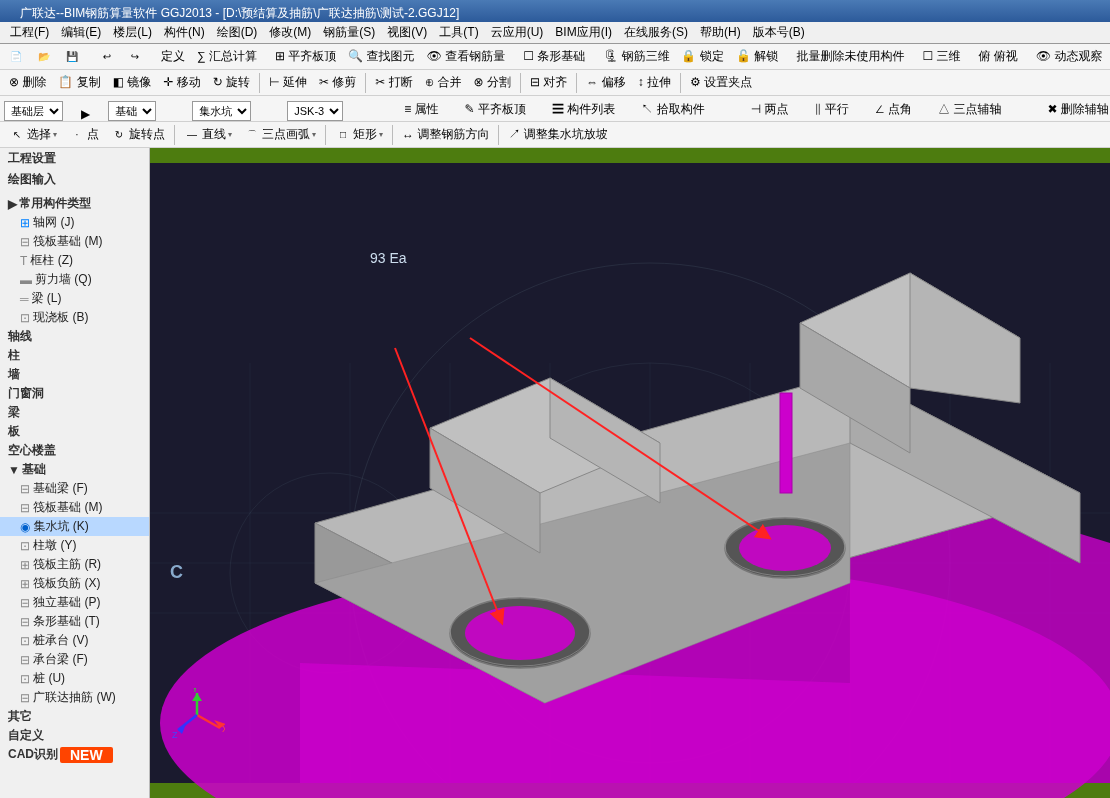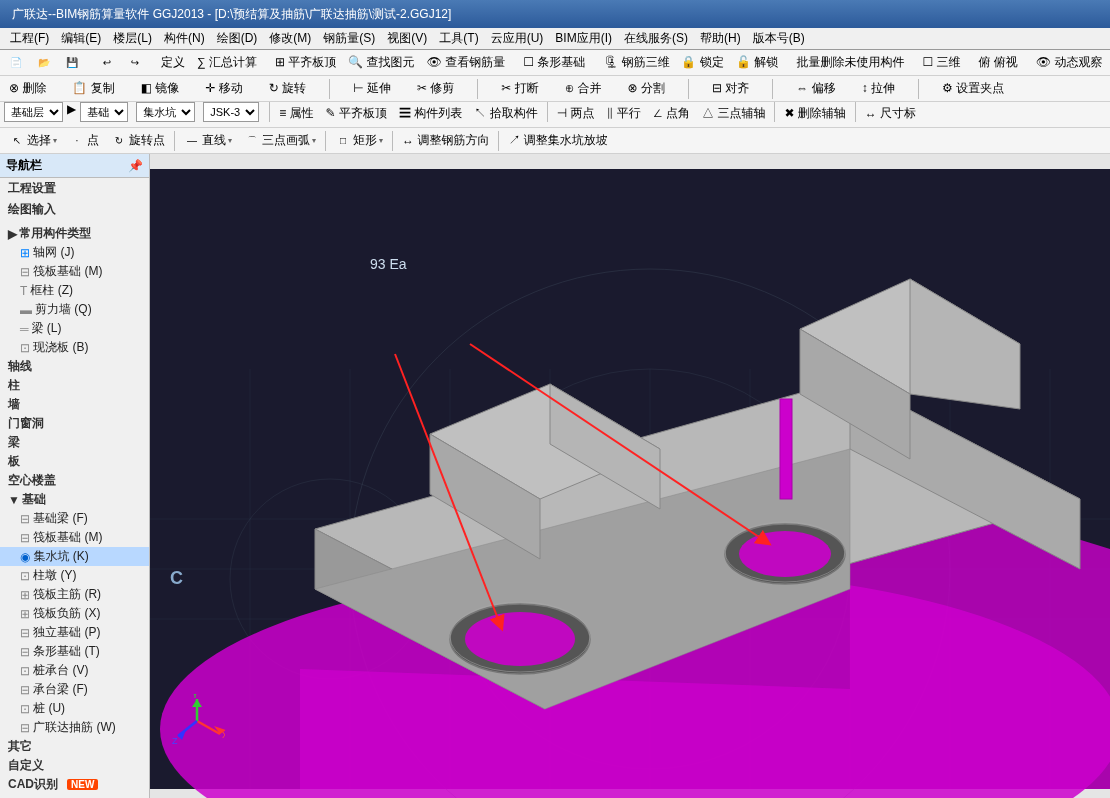--- a/index.html
+++ b/index.html
@@ -2,24 +2,24 @@
 <html><head>
   <meta charset="utf-8">
   <style>
     * { margin: 0; padding: 0; box-sizing: border-box; }
     body { width: 1110px; height: 798px; overflow: hidden; font-family: 'SimSun', 'Microsoft YaHei', sans-serif; font-size: 12px; background: #c0c0c0; }
 
     
     #title-bar {
       background: linear-gradient(to bottom, #4a7ab5, #2c5a9a);
       color: white;
-      height: 28px;
-      display: flex;
-      align-items: center;
-      padding: 0 12px;
+      height: 22px;
+      display: flex;
+      align-items: flex-end;
+      padding: 0 20px;
       font-size: 12px;
     }
 
     
     #menu-bar {
       background: #f0f0f0;
       height: 22px;
       display: flex;
       align-items: center;
       padding: 0 4px;
@@ -70,33 +70,33 @@
     }
 
     
     #toolbar2 {
       background: #f5f5f5;
       height: 26px;
       display: flex;
       align-items: center;
       padding: 0 4px;
       border-bottom: 1px solid #d0d0d0;
-      gap: 16px;
+      gap: 2px;
       overflow: hidden;
     }
 
     
     #toolbar3 {
       background: #f5f5f5;
       height: 26px;
       display: flex;
-      align-items: flex-start;
+      align-items: flex-end;
       padding: 0 4px;
       border-bottom: 1px solid #d0d0d0;
-      gap: 2px;
+      gap: 16px;
       overflow: hidden;
     }
 
     
     #toolbar4 {
       background: #f5f5f5;
       height: 26px;
       display: flex;
       align-items: center;
       padding: 0 4px;
@@ -151,21 +151,21 @@
       color: #222;
       display: flex;
       align-items: center;
       gap: 3px;
     }
     .nav-sub.active { background: #b8d8ff; }
 
     
     #canvas-area {
       flex: 1;
-      background: #e5e5e5;
+      background: #4d7c0f;
       position: relative;
       overflow: hidden;
     }
 
     
     #scene-svg {
       position: absolute;
       top: 0; left: 0;
       width: 100%;
       height: 100%;
@@ -429,24 +429,20 @@
   </div>
   <div class="toolbar-separator"></div>
   <div class="toolbar-btn">
     <span class="toolbar-label">↗ 调整集水坑放坡</span>
   </div>
 </div>
 
 <div id="main">
 
   <div id="sidebar">
-    <div id="sidebar-header">
-      <span>导航栏</span>
-      <span style="cursor:pointer;">📌</span>
-    </div>
     <div class="nav-section">工程设置</div>
     <div class="nav-section">绘图输入</div>
     <div style="height:4px;"></div>
     <div class="nav-category">
       <span>▶</span>
       <span>常用构件类型</span>
     </div>
     <div class="nav-sub">
       <span style="color:#0080ff;">⊞</span>
       <span>轴网 (J)</span>
@@ -546,21 +542,21 @@
       <span>广联达抽筋 (W)</span>
     </div>
     <div class="nav-category">
       <span>其它</span>
     </div>
     <div class="nav-category">
       <span>自定义</span>
     </div>
     <div class="nav-category">
       <span>CAD识别 </span>
-      <span style="background:#ff4400;color:white;font-size:10px;padding:0 4px;border-radius:2px;margin-left:7px;">NEW</span>
+      <span style="background:#ff4400;color:white;font-size:14px;padding:0 10px;border-radius:2px;">NEW</span>
     </div>
   </div>
 
   <div id="canvas-area">
     <svg id="scene-svg" viewBox="0 0 960 620" xmlns="http://www.w3.org/2000/svg">
 
       <rect width="960" height="620" fill="#1a1a2e"></rect>
 
       <g opacity="0.15" stroke="#6688aa" stroke-width="0.5">
 

